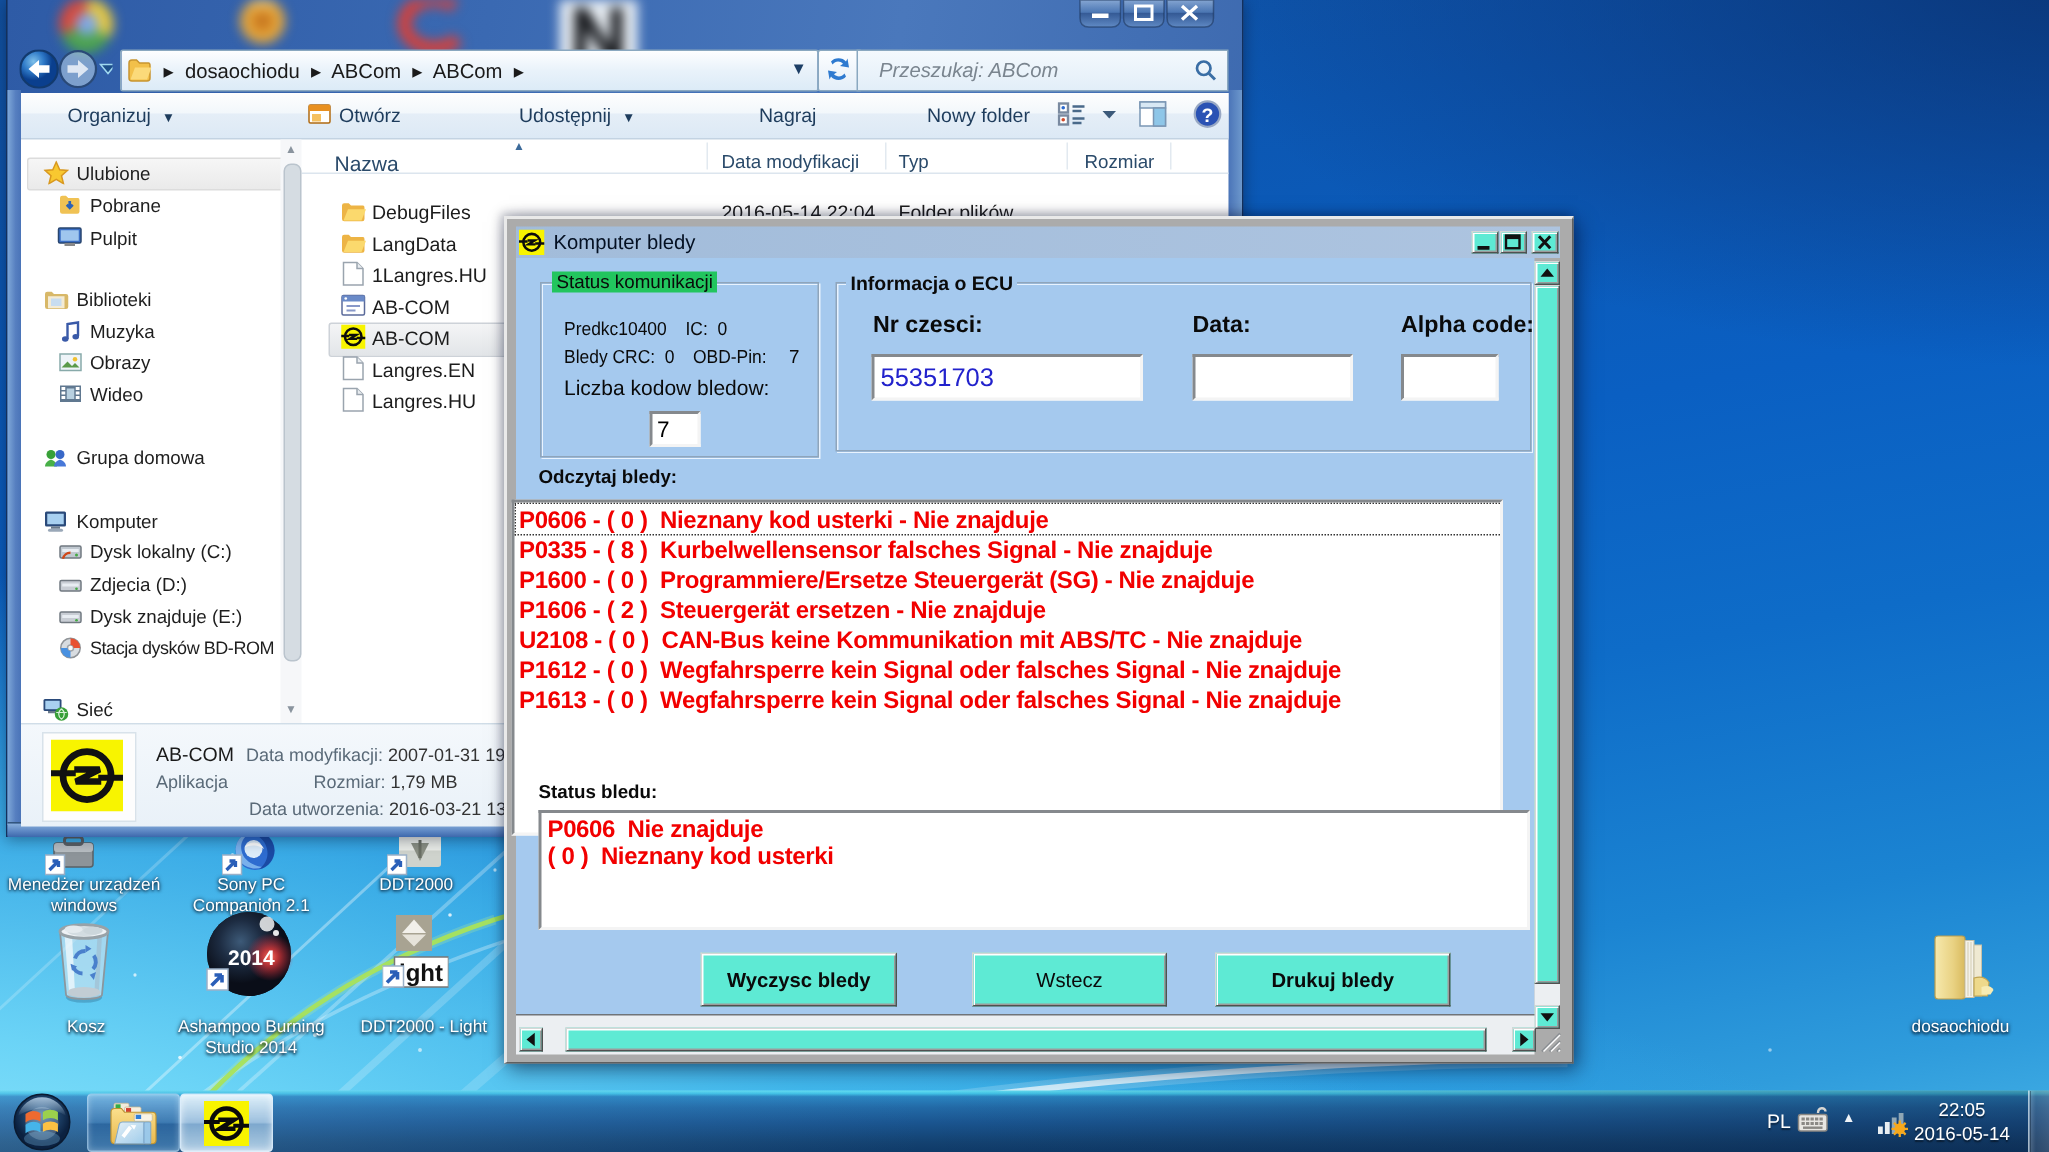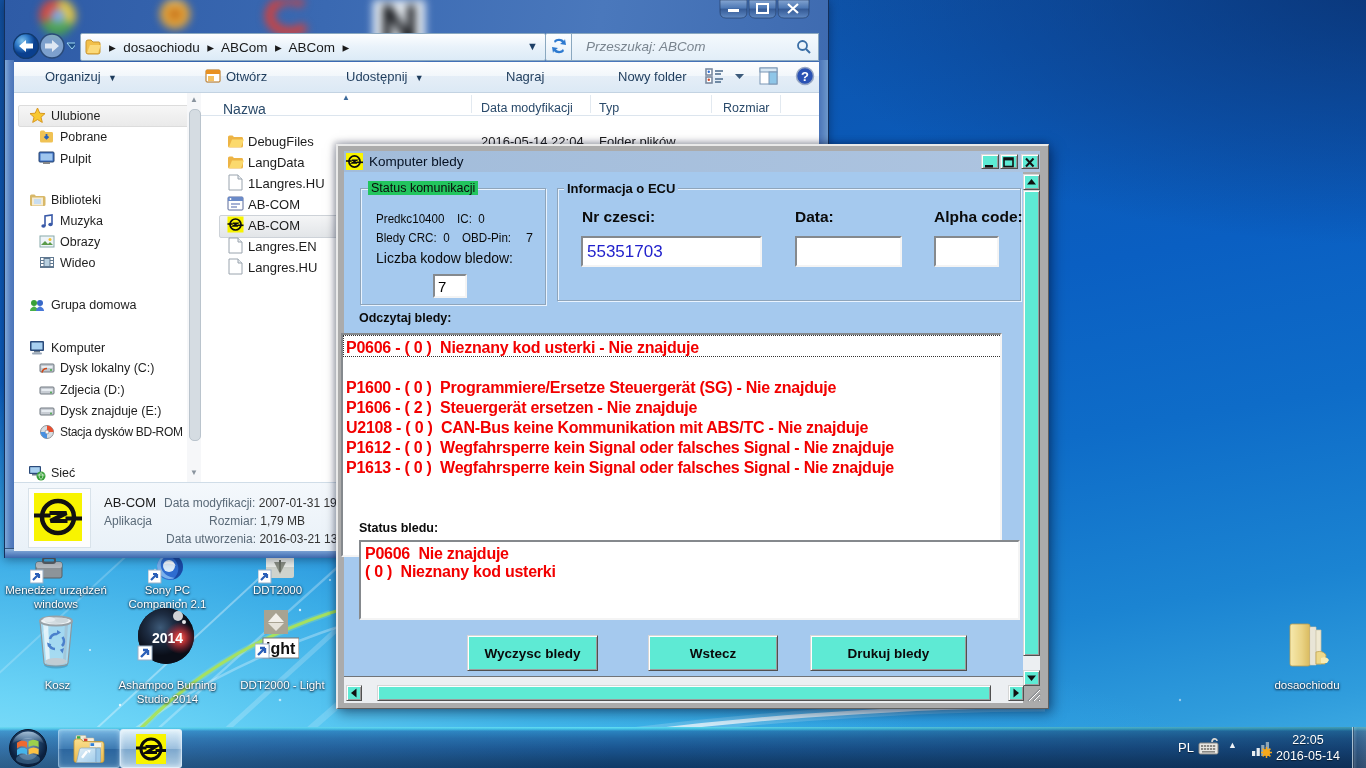--- a/index.html
+++ b/index.html
@@ -503,35 +503,36 @@
       </div>
  <div class="abs" style="left:457px;top:62px;font-size:15.5px;font-weight:bold;color:#0a0a0a">Data:</div>
  <div class="abs sunk" style="left:457px;top:90px;width:107px;height:31px"></div>
  <div class="abs" style="left:596px;top:62px;font-size:15.5px;font-weight:bold;color:#0a0a0a">Alpha code:</div>
  <div class="abs sunk" style="left:596px;top:90px;width:65px;height:31px"></div>
 
  <div class="abs" style="left:21px;top:165px;font-size:12.5px;font-weight:bold;color:#0a0a0a">Odczytaj bledy:</div>
  <div class="abs sunk" style="left:3px;top:187px;width:661px;height:224px;overflow:hidden">
   <div class="abs" style="left:0;top:0;width:657px;height:20px;border:1px dotted #333"></div>
   <div class="abs red" style="left:3px;top:4px">P0606 - ( 0 )&nbsp; Nieznany kod usterki - Nie znajduje</div>
+  <div class="abs red" style="left:3px;top:24px">P0335 - ( 8 )&nbsp; Kurbelwellensensor falsches Signal - Nie znajduje</div>
   <div class="abs red" style="left:3px;top:44px">P1600 - ( 0 )&nbsp; Programmiere/Ersetze Steuergerät (SG) - Nie znajduje</div>
   <div class="abs red" style="left:3px;top:64px">P1606 - ( 2 )&nbsp; Steuergerät ersetzen - Nie znajduje</div>
   <div class="abs red" style="left:3px;top:84px">U2108 - ( 0 )&nbsp; CAN-Bus keine Kommunikation mit ABS/TC - Nie znajduje</div>
   <div class="abs red" style="left:3px;top:104px">P1612 - ( 0 )&nbsp; Wegfahrsperre kein Signal oder falsches Signal - Nie znajduje</div>
   <div class="abs red" style="left:3px;top:124px">P1613 - ( 0 )&nbsp; Wegfahrsperre kein Signal oder falsches Signal - Nie znajduje</div>
  </div>
 
  <div class="abs" style="left:21px;top:375px;font-size:12.5px;font-weight:bold;color:#0a0a0a">Status bledu:</div>
  <div class="abs sunk" style="left:21px;top:394px;width:661px;height:80px;overflow:hidden">
   <div class="abs red" style="left:4px;top:3px">P0606&nbsp; Nie znajduje</div>
   <div class="abs red" style="left:4px;top:21px">( 0 )&nbsp; Nieznany kod usterki</div>
  </div>
 
  <div class="abs b3d" style="left:129px;top:489px;width:131px;height:36px;text-align:center;line-height:36px;font-size:13.5px;font-weight:bold">Wyczysc bledy</div>
- <div class="abs b3d" style="left:310px;top:489px;width:130px;height:36px;text-align:center;line-height:36px;font-size:13.5px;font-weight:bold">Wstecz</div>
+ <div class="abs b3d" style="left:310px;top:489px;width:130px;height:36px;text-align:center;line-height:36px;font-size:13.5px;font-weight:normal">Wstecz</div>
  <div class="abs b3d" style="left:472px;top:489px;width:157px;height:36px;text-align:center;line-height:36px;font-size:13.5px;font-weight:bold">Drukuj bledy</div>
 
  <div class="abs" style="left:685px;top:28px;width:17px;height:510px;background:#eceff2">
   <div class="abs b3d" style="left:0;top:0;width:17px;height:16px"><svg width="15" height="14">
             <path d="M7.5 4 L12 9.5 L3 9.5z" fill="#111"></path>
           </svg></div>
   <div class="abs b3d" style="left:0;top:16px;width:17px;height:466px"></div>
   <div class="abs b3d" style="left:0;top:496px;width:17px;height:16px"><svg width="15" height="14">
             <path d="M7.5 10 L12 4.5 L3 4.5z" fill="#111"></path>
           </svg></div>

